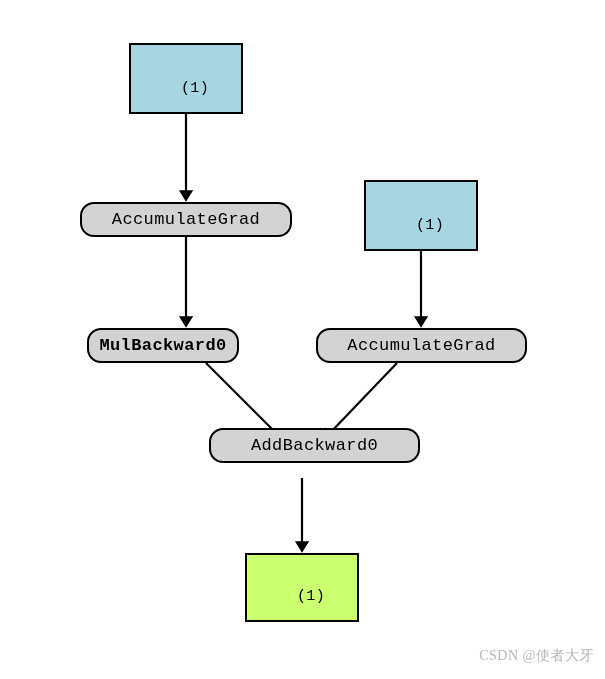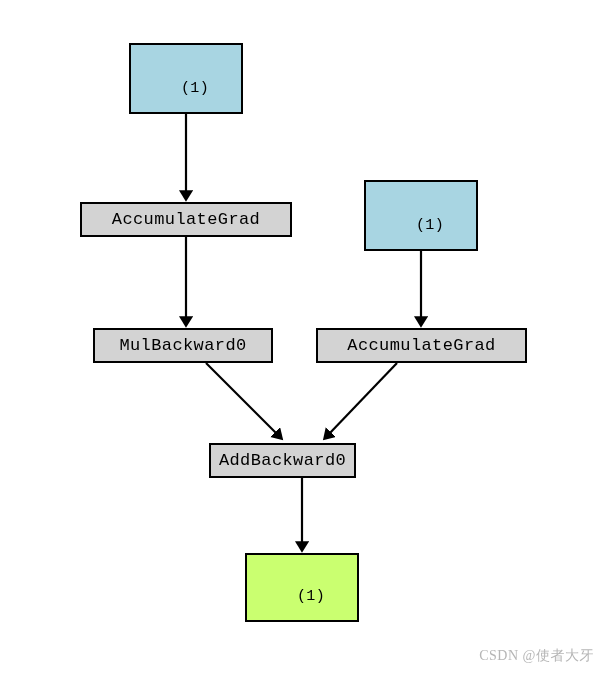--- a/index.html
+++ b/index.html
@@ -38,20 +38,21 @@
     align-items: center;
     justify-content: center;
     color: #000000;
     font-family: "Liberation Mono", "DejaVu Sans Mono", monospace;
     white-space: nowrap;
     letter-spacing: 0.4px;
   }
   .node-op {
     background: #d3d3d3;
     font-size: 17px;
+    border-radius: 14px;
   }
   .node-tensor-input {
     background: #a8d5e2;
     font-size: 15px;
   }
   .node-tensor-output {
     background: #caff70;
     font-size: 15px;
   }
   
@@ -102,33 +103,33 @@
   </svg>
 
   <div class="node node-tensor-input" style="left:129px; top:43px; width:114px; height:71px;">
     <span class="node-label">(1)</span>
   </div>
 
   <div class="node node-op" style="left:80px; top:202px; width:212px; height:35px;">
     <span class="node-label">AccumulateGrad</span>
   </div>
 
-  <div class="node node-op" style="left:93px; top:328px; width:180px; height:35px;">
+  <div class="node node-op" style="left:87px; top:328px; width:152px; height:35px;font-weight:bold;">
     <span class="node-label">MulBackward0</span>
   </div>
 
   <div class="node node-tensor-input" style="left:364px; top:180px; width:114px; height:71px;">
     <span class="node-label">(1)</span>
   </div>
 
   <div class="node node-op" style="left:316px; top:328px; width:211px; height:35px;">
     <span class="node-label">AccumulateGrad</span>
   </div>
 
-  <div class="node node-op" style="left:209px; top:443px; width:147px; height:35px;">
+  <div class="node node-op" style="left:209px; top:428px; width:211px; height:35px;">
     <span class="node-label">AddBackward0</span>
   </div>
 
   <div class="node node-tensor-output" style="left:245px; top:553px; width:114px; height:69px;">
     <span class="node-label">(1)</span>
   </div>
 
   <div class="watermark">CSDN @使者大牙</div>
 
 </div>

